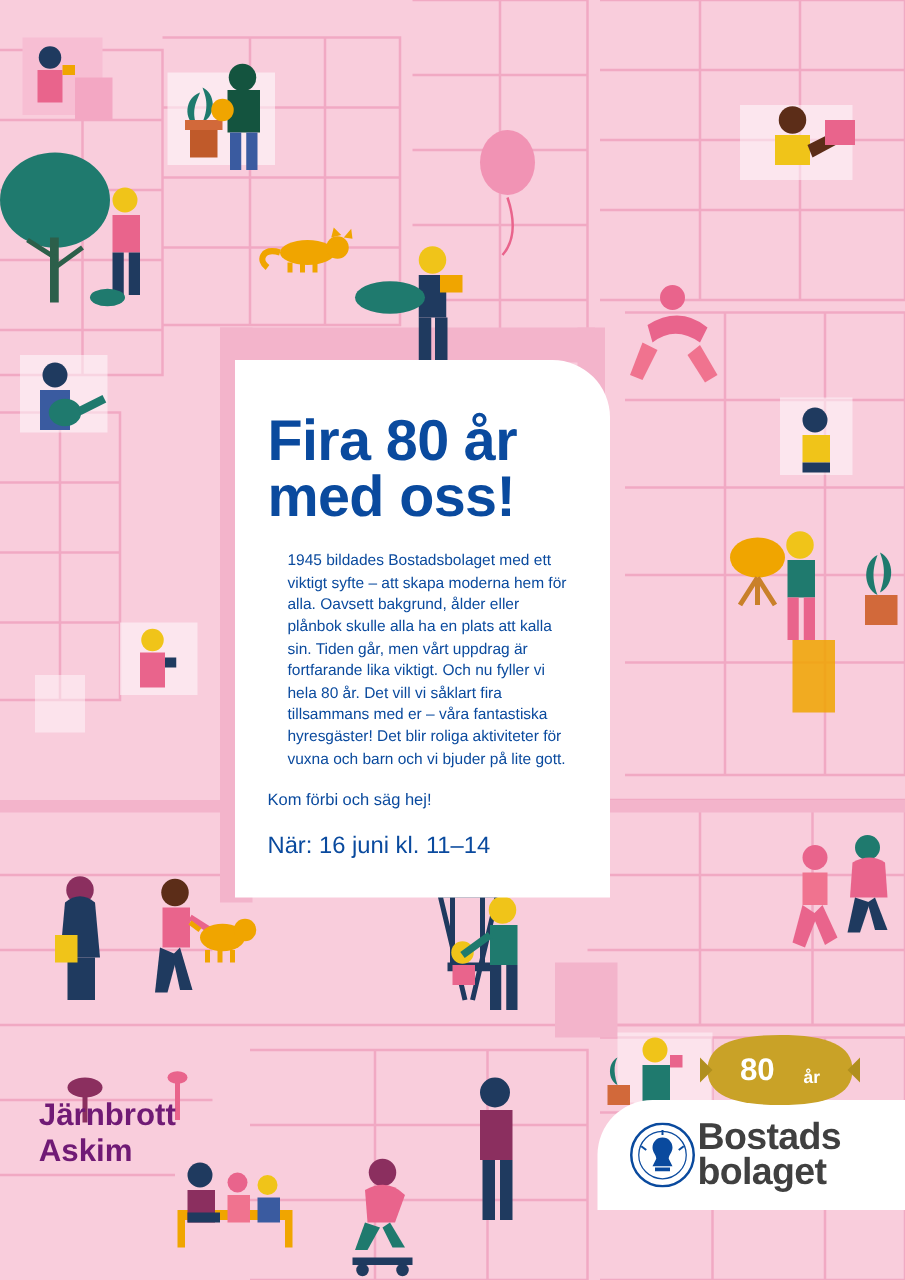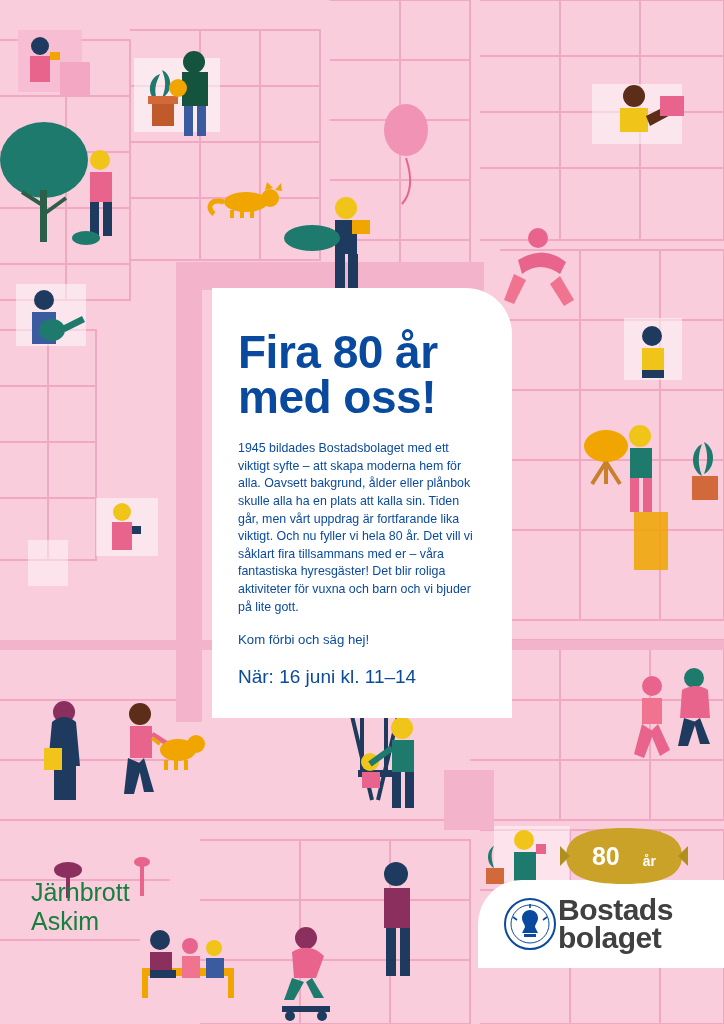--- a/index.html
+++ b/index.html
@@ -23,21 +23,21 @@
   
   .bg-svg {
     position: absolute;
     left: 0; top: 0;
     width: 724px;
     height: 1024px;
   }
   
   .card {
     position: absolute;
-    left: 212px;
+    left: 188px;
     top: 288px;
     width: 300px;
     height: 430px;
     background: #ffffff;
     border-top-right-radius: 46px;
     z-index: 30;
   }
   .card-inner {
     padding: 42px 30px 0 26px;
   }
@@ -47,21 +47,21 @@
     line-height: 0.98;
     font-weight: bold;
     letter-spacing: -0.5px;
     margin: 0 0 20px 0;
     white-space: pre-line;
   }
   .body-copy {
     color: #0a4a9e;
     font-size: 12.4px;
     line-height: 1.42;
-    margin: 0 0 16px 0;
+    margin: 0 0 16px 16px;
     max-width: 252px;
   }
   .sub-cta {
     color: #0a4a9e;
     font-size: 13.2px;
     font-weight: normal;
     margin: 0 0 18px 0;
   }
   .detail-line {
     color: #0a4a9e;
@@ -73,23 +73,23 @@
     font-weight: normal;
   }
   .detail-line span.val {
     font-weight: normal;
   }
   
   .district {
     position: absolute;
     left: 31px;
     top: 878px;
-    color: #15803d;
+    color: #701a75;
     font-size: 25px;
-    font-weight: normal;
+    font-weight: bold;
     line-height: 1.16;
     z-index: 25;
     white-space: pre-line;
     text-shadow: none;
   }
   
   .logo-block {
     position: absolute;
     left: 478px;
     top: 880px;

